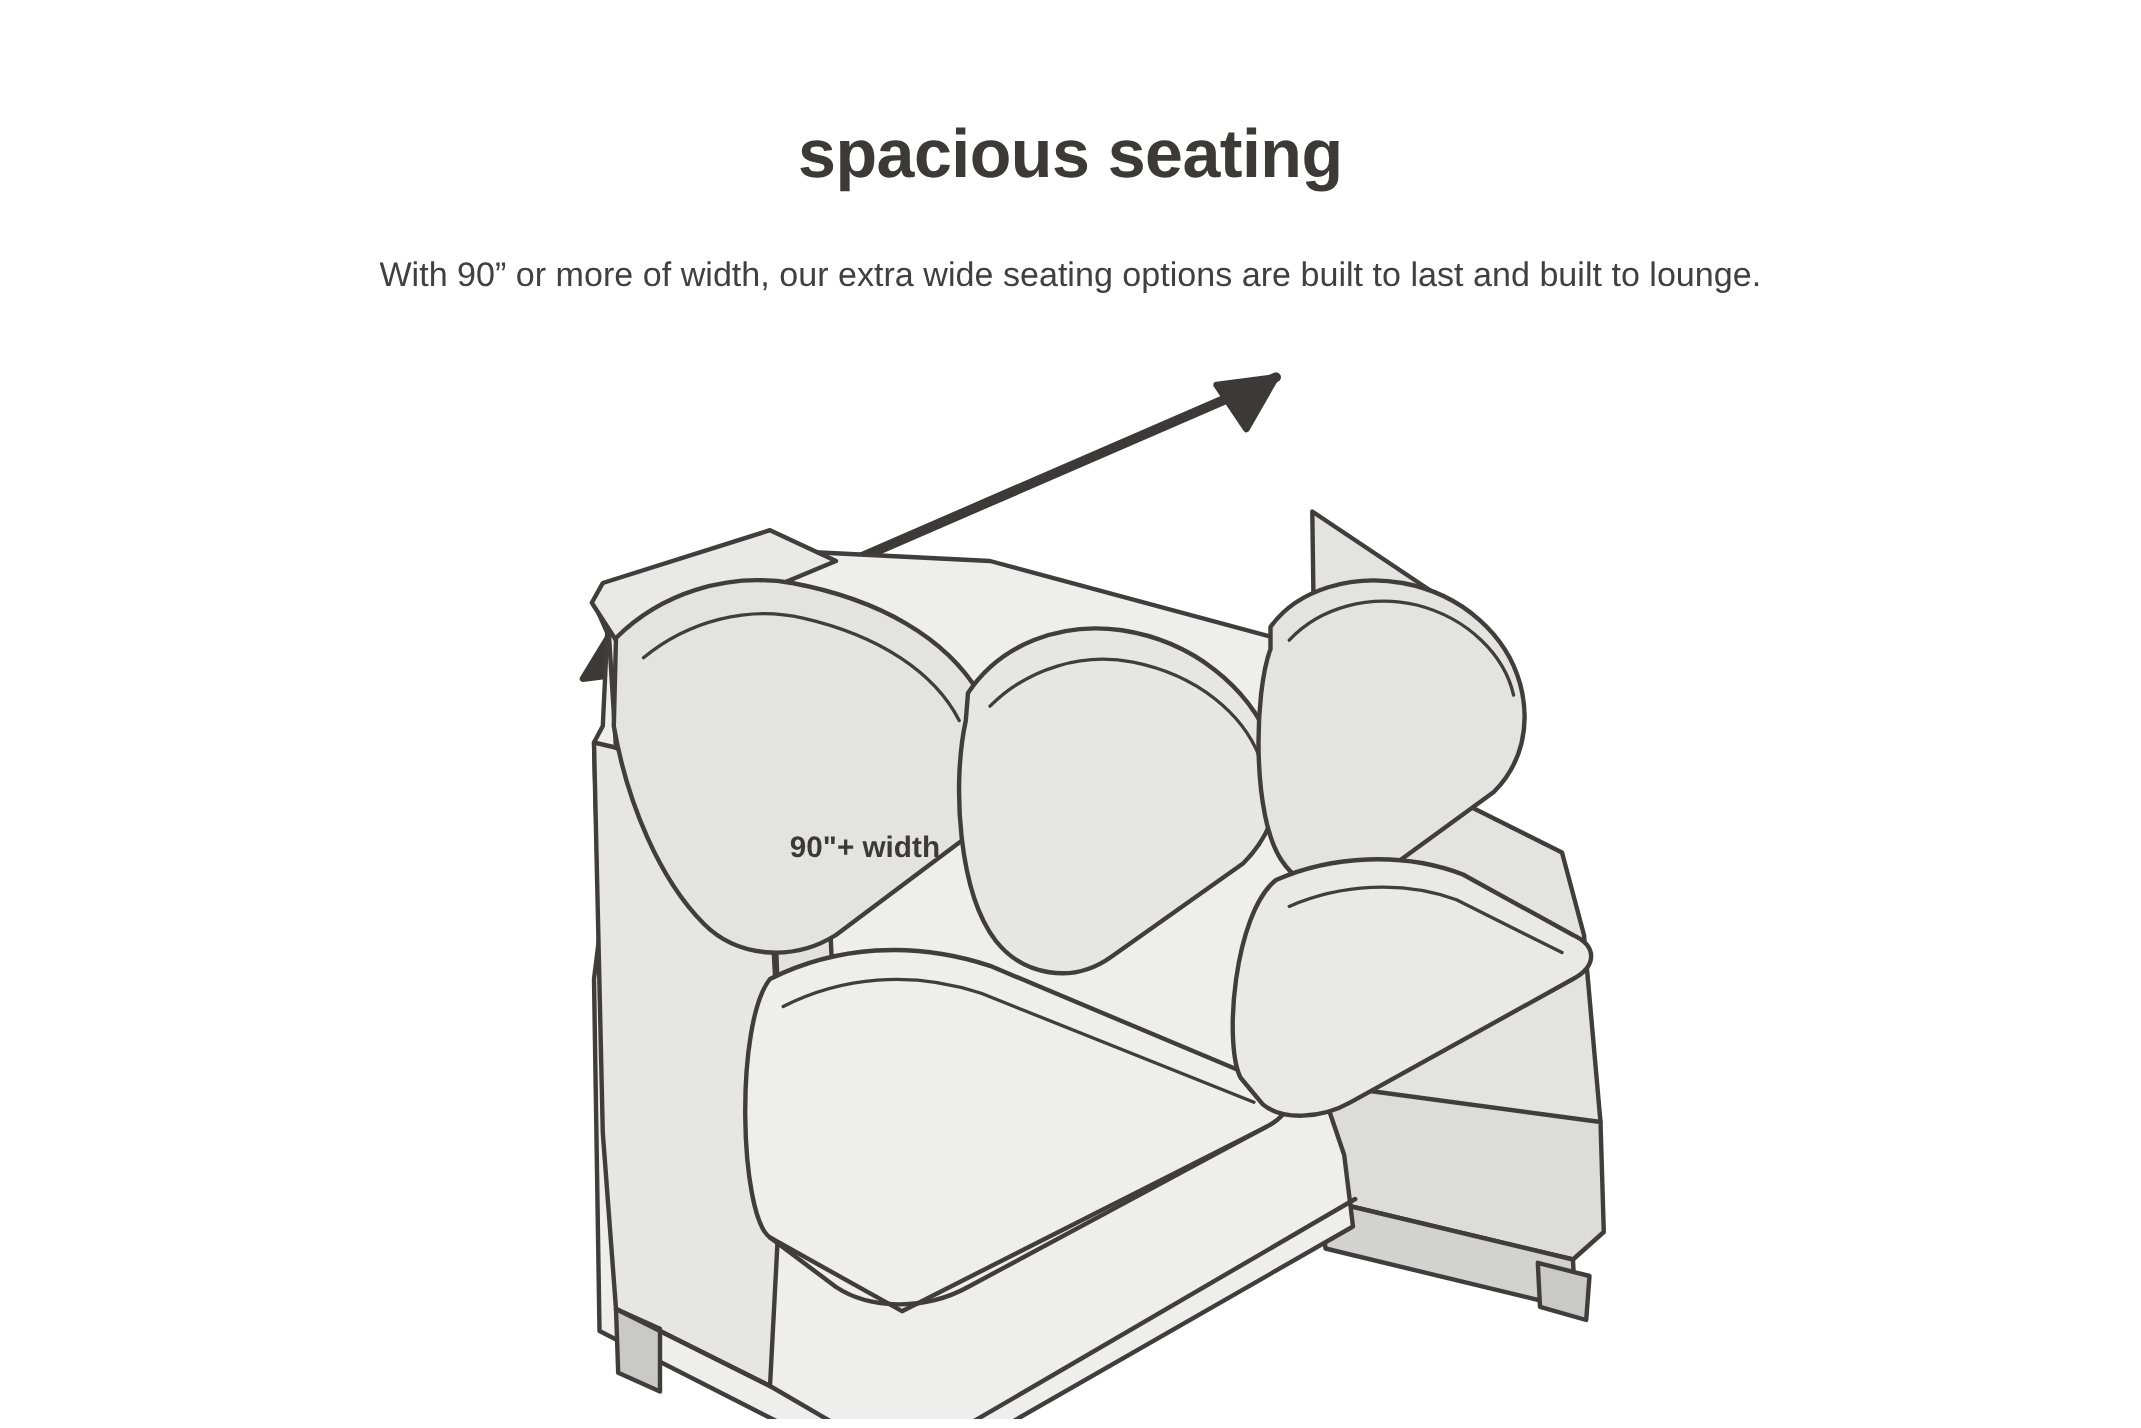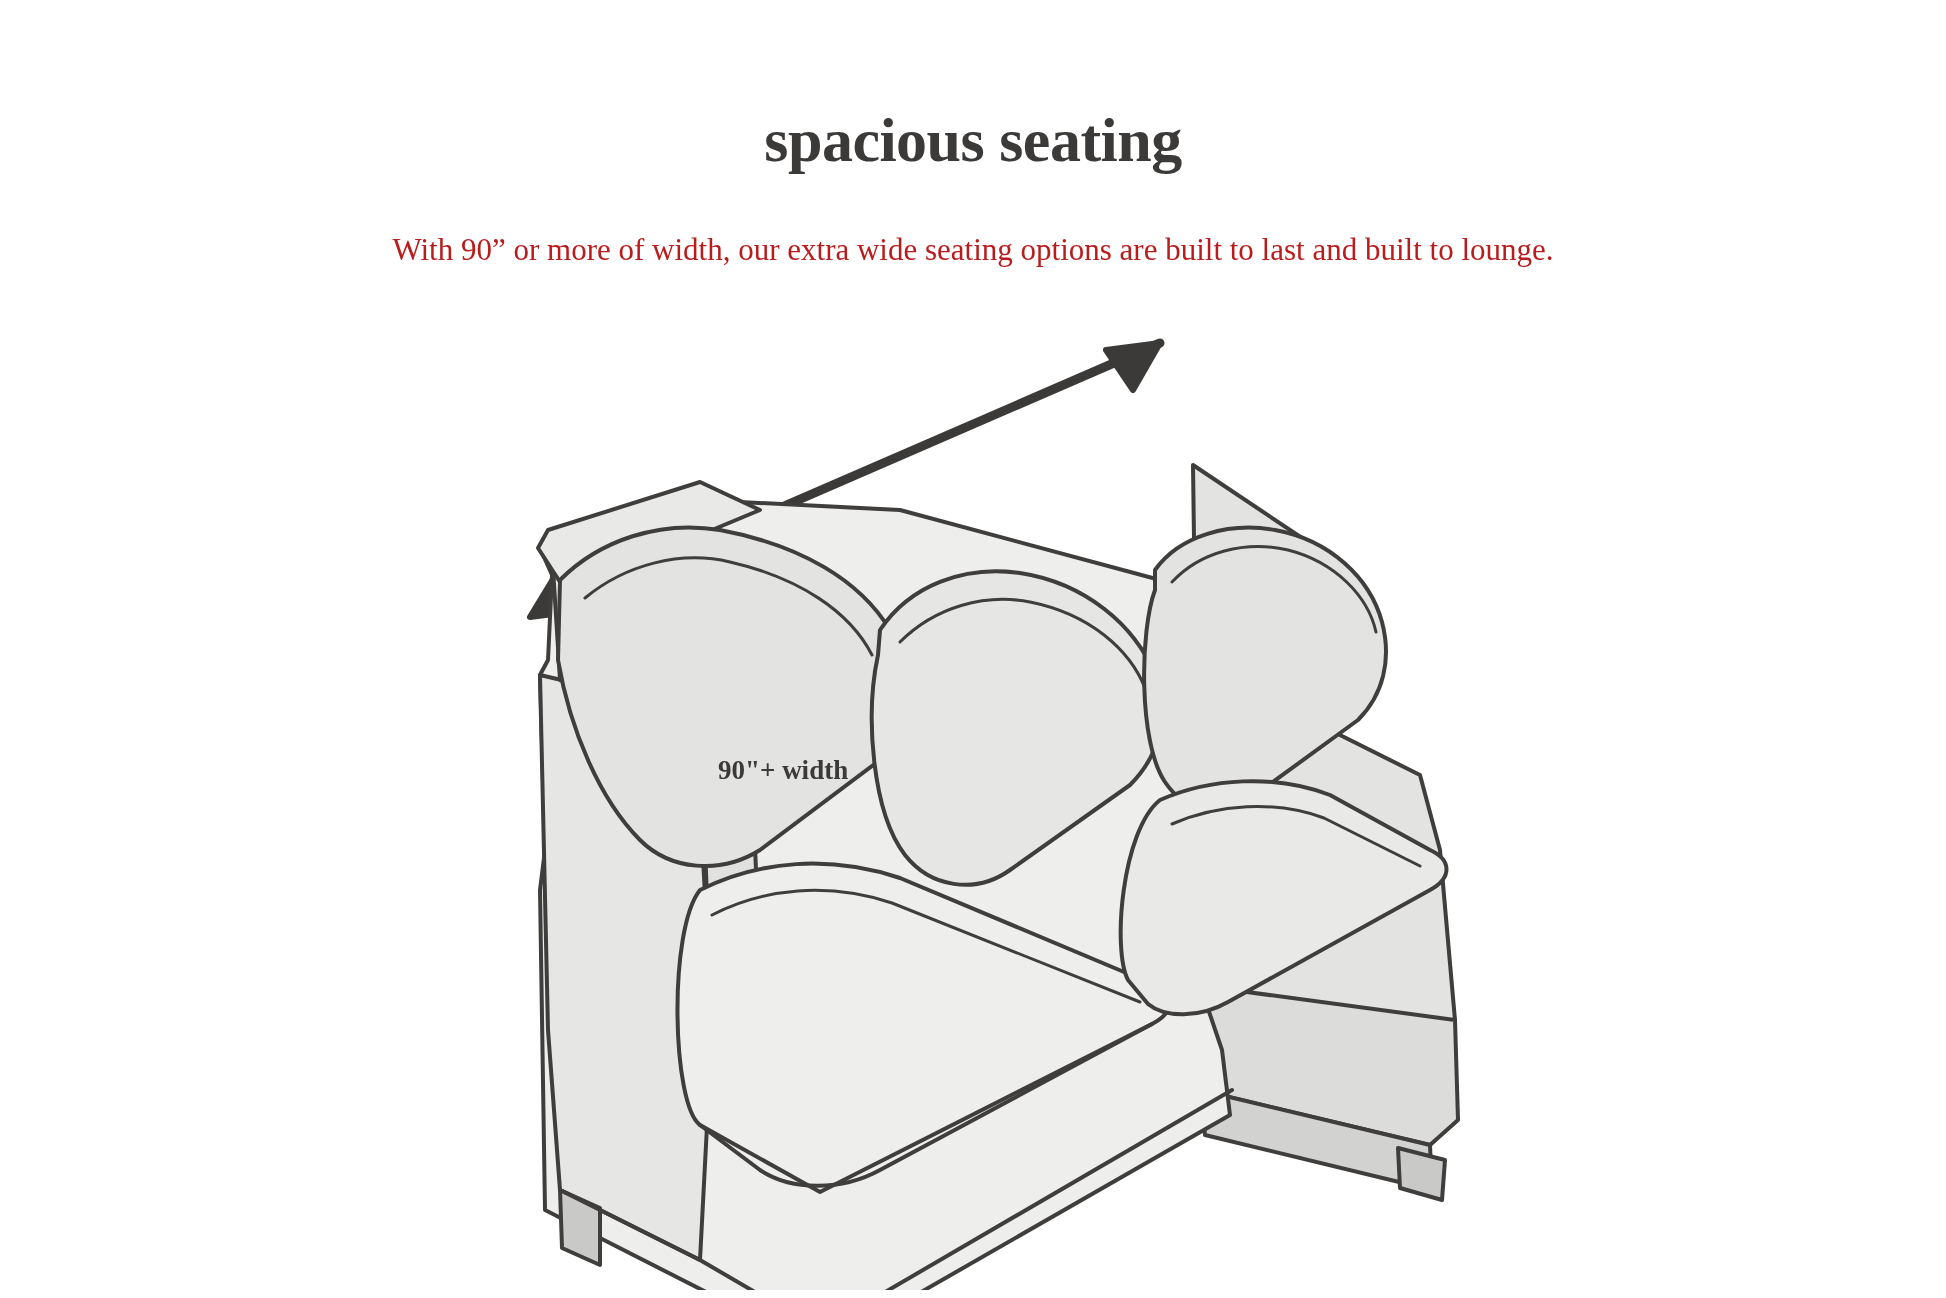--- a/index.html
+++ b/index.html
@@ -12,21 +12,20 @@
     height: 1298px;
     font-family: "Liberation Sans", sans-serif;
     color: #3a3a38;
     overflow: hidden;
     position: relative;
   }
   .page {
     position: relative;
     width: 1652px;
     height: 1298px;
-    font-family: Liberation Serif, serif;
   }
   .headline {
     position: absolute;
     top: 108px;
     left: 0;
     width: 1946px;
     text-align: center;
     font-size: 62px;
     font-weight: bold;
     letter-spacing: -0.5px;
@@ -34,21 +33,21 @@
     line-height: 1.05;
   }
   .subcopy {
     position: absolute;
     top: 228px;
     left: 0;
     width: 1946px;
     text-align: center;
     font-size: 31px;
     font-weight: 400;
-    color: #b91c1c;
+    color: #404040;
     line-height: 1.42;
   }
   .subcopy .line {
     display: block;
   }
   .illustration {
     position: absolute;
     top: 330px;
     left: 0;
     width: 1946px;

